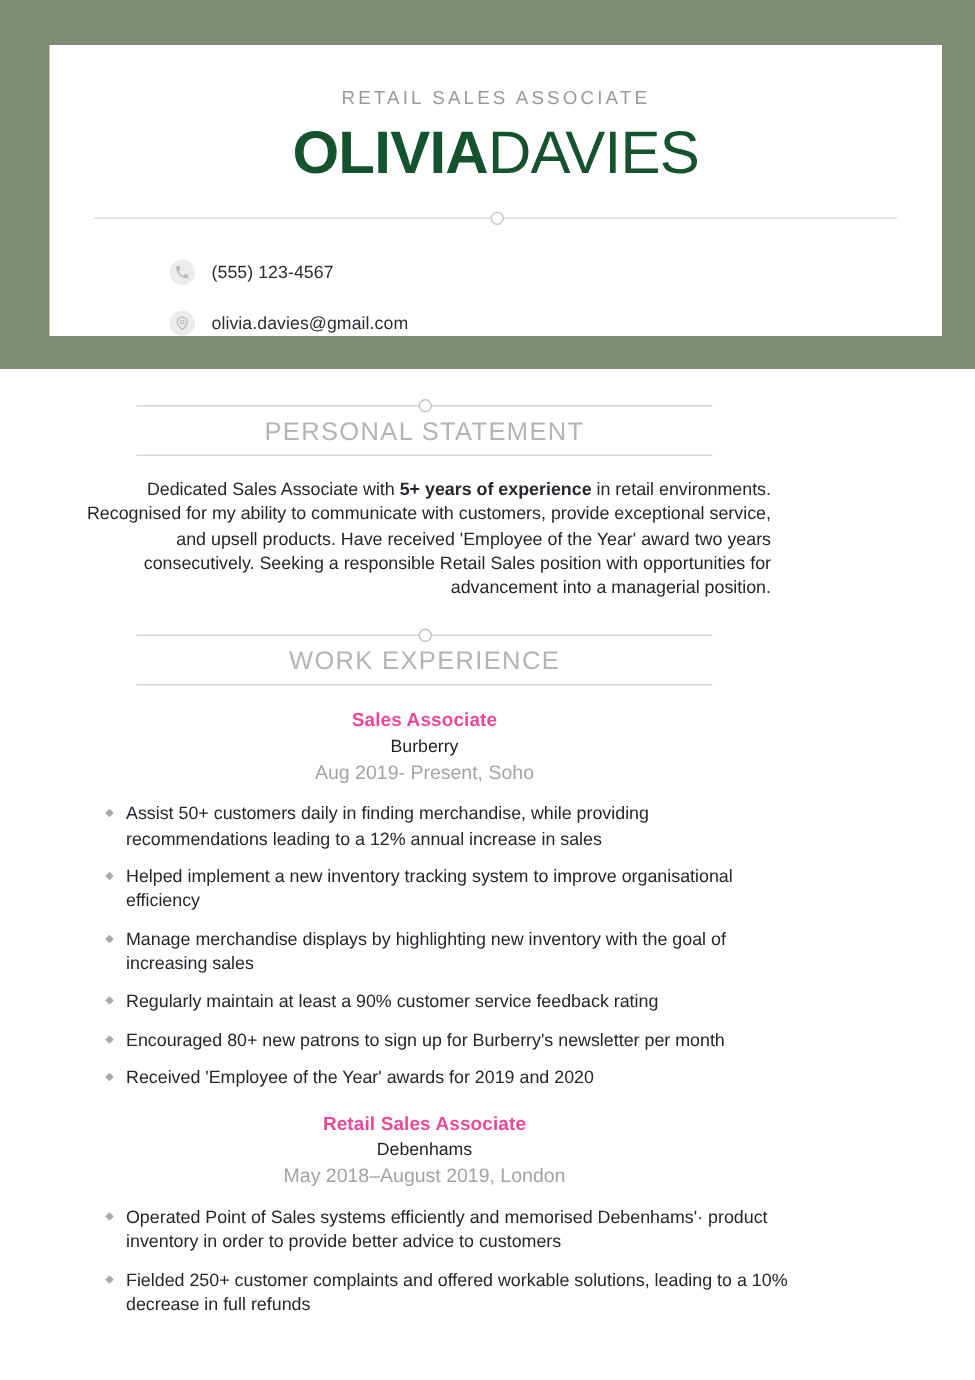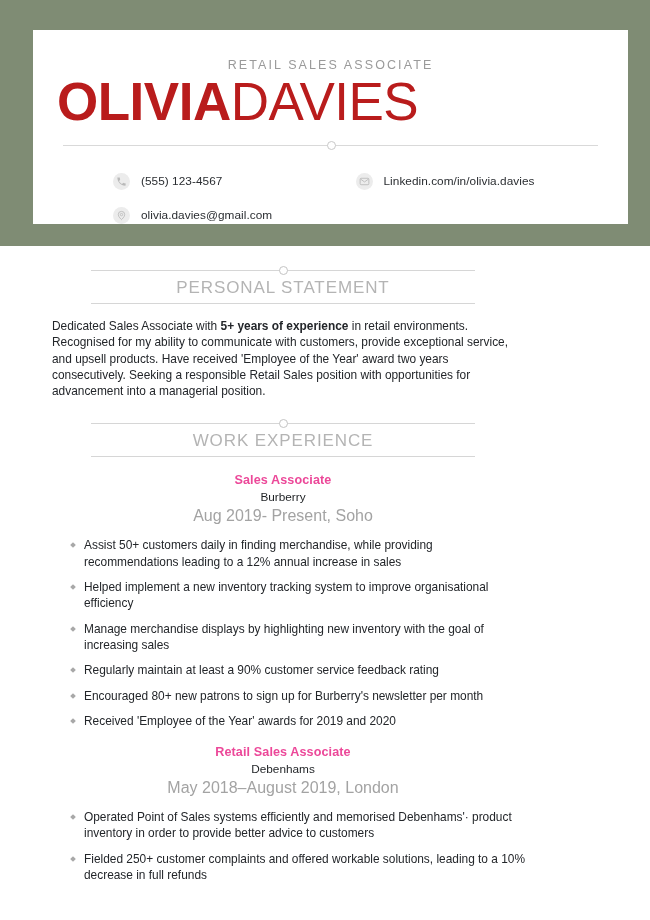--- a/index.html
+++ b/index.html
@@ -38,26 +38,26 @@
 
   .job-title-top {
     text-align: center;
     font-size: 12.5px;
     letter-spacing: 2.1px;
     color: #9a9a9a;
     font-weight: 400;
     margin-top: 12px;
   }
   .full-name {
-    text-align: left;
-    font-size: 53px;
+    text-align: center;
+    font-size: 40px;
     line-height: 48px;
     margin-top: 6px;
     white-space: nowrap;
-    color: #b91c1c;
+    color: #14532d;
   }
   .full-name .fn-first {
     font-weight: 700;
     letter-spacing: -0.5px;
   }
   .full-name .fn-last {
     font-weight: 300;
     letter-spacing: -0.5px;
   }
 
@@ -167,21 +167,21 @@
   }
   .section-head .sh-rule-bot {
     border-top: 1px solid #d6d6d6;
   }
 
   .statement {
     margin: 14px 52px 0 52px;
     font-size: 11.9px;
     line-height: 16.3px;
     color: #23262a;
-    text-align: left;
+    text-align: right;
   }
   .statement b { font-weight: 700; }
 
   
   .job {
     margin-top: 16px;
   }
   .job-head { text-align: center; }
   .job-role {
     font-size: 12.6px;
@@ -189,21 +189,21 @@
     color: #ec4899;
     letter-spacing: 0.1px;
   }
   .job-company {
     font-size: 11.8px;
     font-weight: 400;
     color: #1e2124;
     margin-top: 3px;
   }
   .job-dates {
-    font-size: 16px;
+    font-size: 13px;
     color: #a3a3a3;
     margin-top: 3px;
   }
 
   .bullets {
     list-style: none;
     margin: 12px 36px 0 52px;
     padding: 0;
   }
   .bullets li {
@@ -262,29 +262,20 @@
             <circle cx="12" cy="10" r="2.6"></circle>
           </svg>
         </span>
         <span class="contact-text">olivia.davies@gmail.com</span>
       </div>
 
     </div>
 
     <div class="contact-col col-right">
 
-      <div class="contact-item">
-        <span class="contact-ico">
-          <svg width="11" height="11" viewBox="0 0 24 24" fill="none" stroke="#bcbcbc" stroke-width="2">
-            <rect x="2.5" y="5" width="19" height="14" rx="2"></rect>
-            <path d="M3 6.5l9 6.5 9-6.5"></path>
-          </svg>
-        </span>
-        <span class="contact-text">Linkedin.com/in/olivia.davies</span>
-      </div>
 
 
     </div>
 
   </div>
 </div>
 
 <div class="resume-body">
 
   <div class="section-head">

